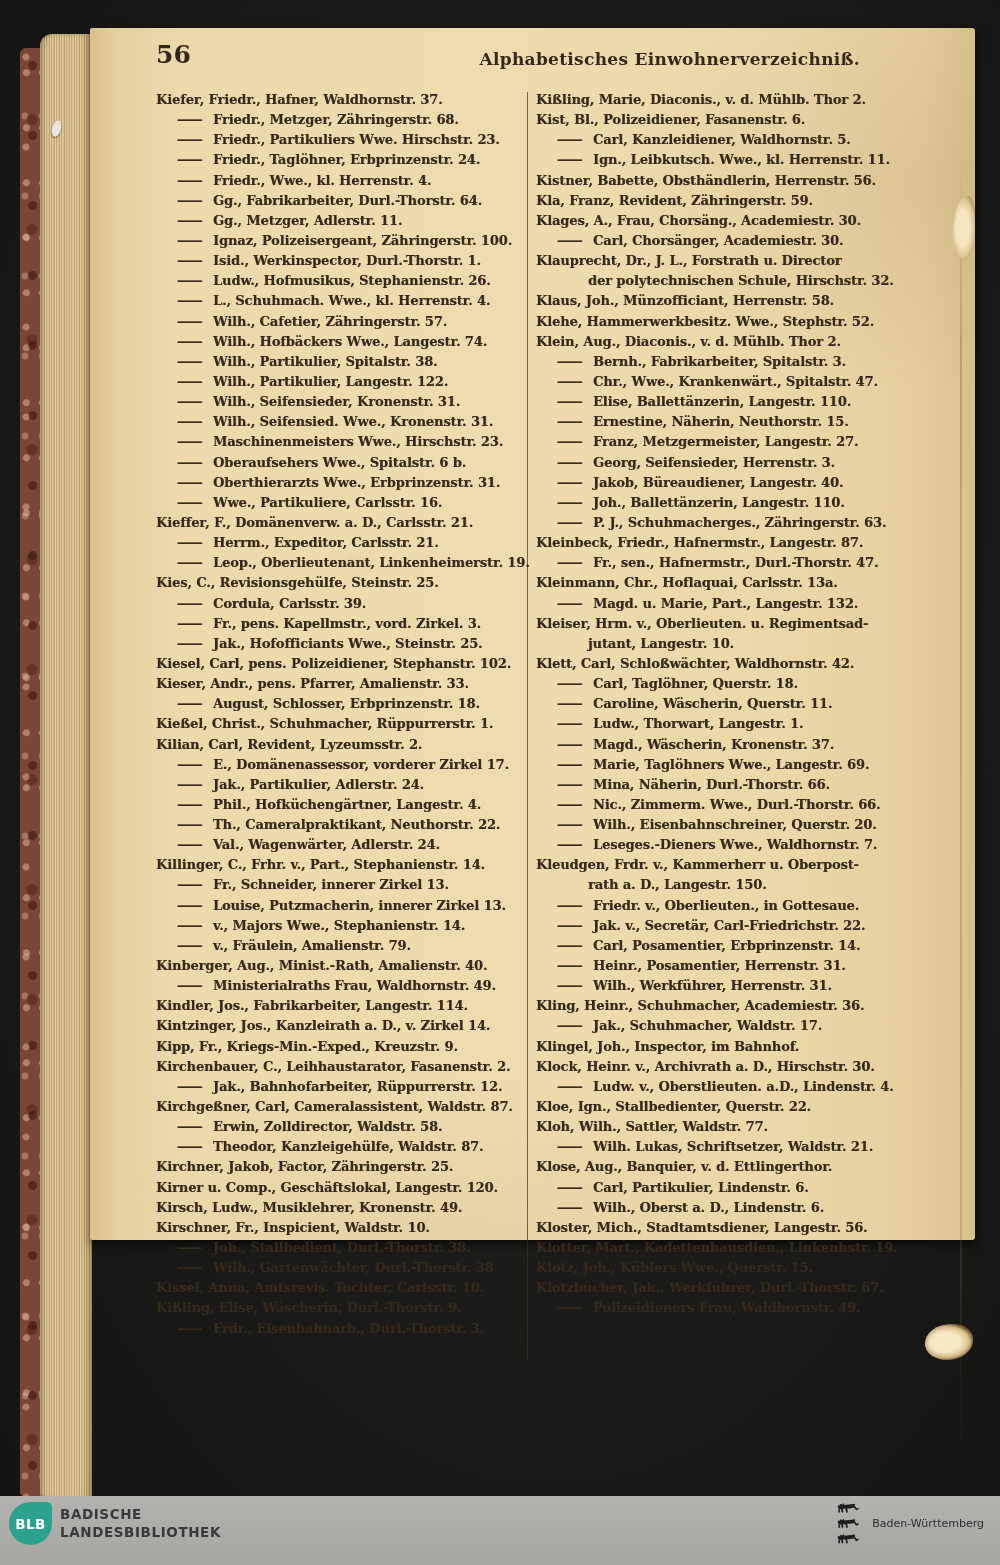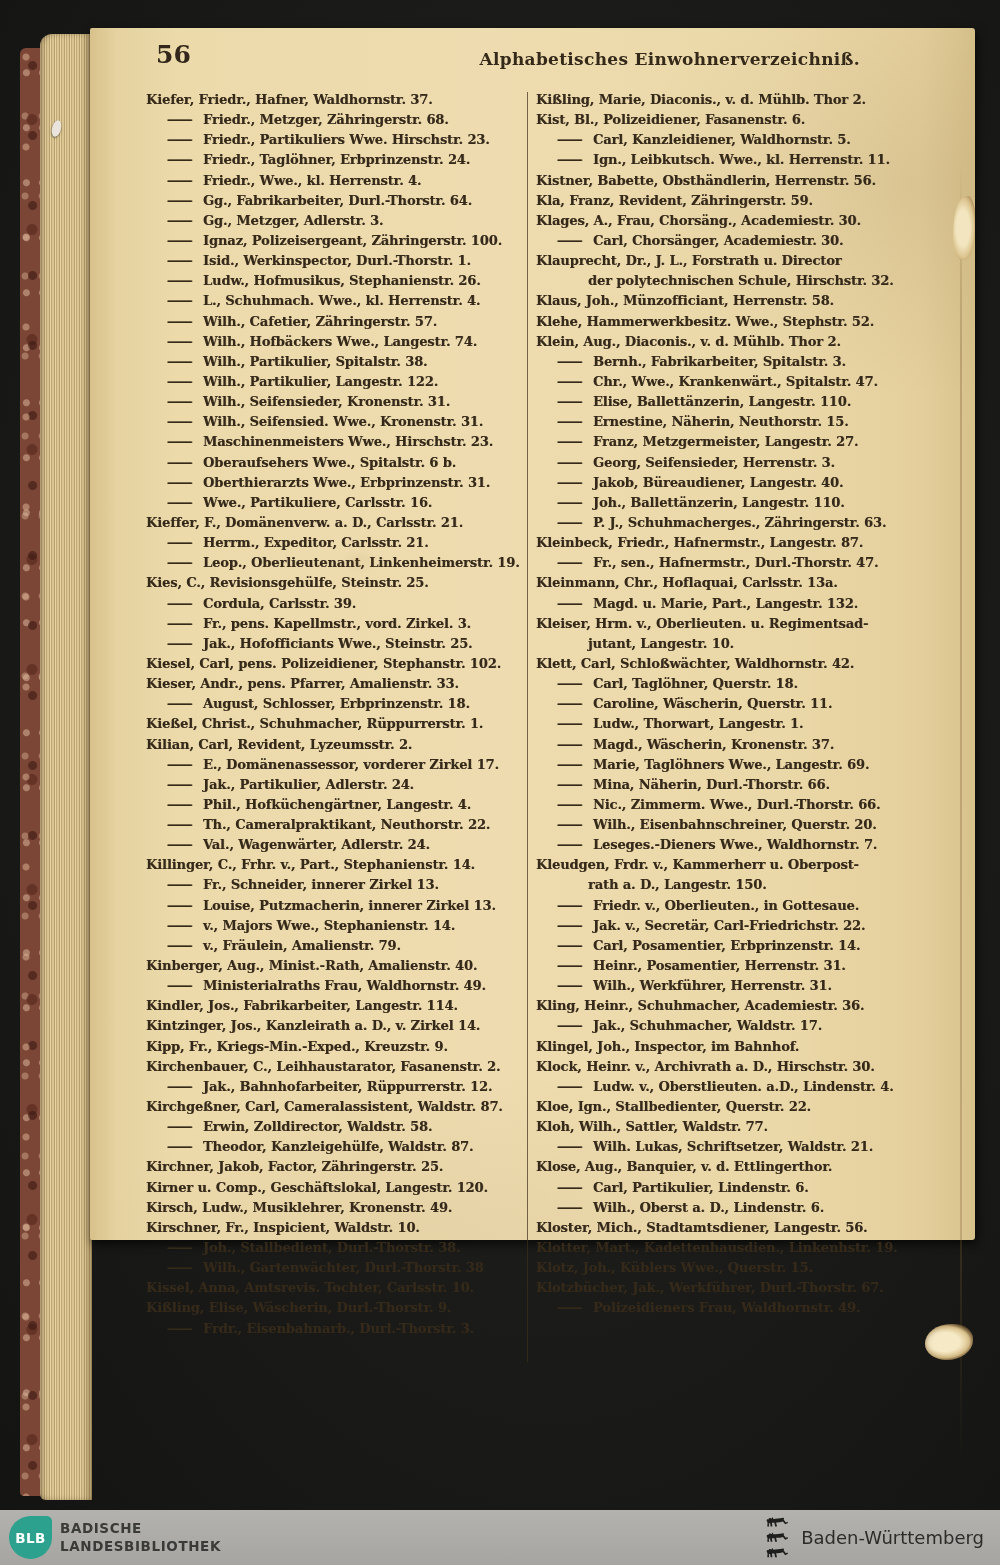--- a/index.html
+++ b/index.html
@@ -31,21 +31,21 @@
       #ead7a7;
     box-shadow:2px 4px 10px rgba(0,0,0,.65);}
 
   .pagenum{position:absolute;left:66px;top:12px;font-size:25px;font-weight:bold;color:#32271a;}
   .header{position:absolute;left:110px;top:21px;width:660px;text-align:right;
           font-size:17px;font-weight:bold;color:#352a1a;letter-spacing:.3px;}
 
   .divider{position:absolute;left:437px;top:64px;height:1270px;width:1px;background:rgba(62,46,26,.7);}
 
   .col{position:absolute;top:62px;}
-  .col.left{left:56px;width:378px;}
+  .col.left{left:66px;width:378px;}
   .col.right{left:446px;width:372px;}
 
   .line{position:relative;height:20.15px;line-height:20.5px;font-size:13px;font-weight:bold;
         color:#35291a;white-space:nowrap;letter-spacing:-.1px;
         text-shadow:.4px 0 0 rgba(53,41,26,.45);}
   .line.d{padding-left:57px;}
   .line.d .dash{position:absolute;left:20px;top:0;transform:scaleX(2.1);transform-origin:left center;}
   .line.c{padding-left:52px;}
 
   
@@ -57,52 +57,52 @@
   .tear-top{position:absolute;right:0;top:168px;width:22px;height:64px;border-radius:60% 30% 50% 40%;
     background:radial-gradient(ellipse at 45% 50%, #f2e5bf 0 40%, #dcc48e 65%, rgba(140,100,55,.4) 80%, transparent 84%);}
   .speck{position:absolute;left:52px;top:120px;width:9px;height:17px;background:#e9e5dc;
     border-radius:50%;transform:rotate(14deg);box-shadow:0 1px 2px rgba(0,0,0,.5);}
   .fox1{position:absolute;left:250px;top:520px;width:40px;height:26px;border-radius:50%;
     background:radial-gradient(ellipse, rgba(170,130,70,.10), transparent 70%);}
   .fox2{position:absolute;left:640px;top:1180px;width:60px;height:30px;border-radius:50%;
     background:radial-gradient(ellipse, rgba(170,130,70,.10), transparent 70%);}
 
   
-  .footer{position:absolute;left:0;bottom:0;width:1000px;height:55px;
+  .footer{position:absolute;left:0;bottom:0;width:1000px;height:69px;
     background:linear-gradient(180deg,#b3b2af,#a6a5a2);
     font-family:"DejaVu Sans", sans-serif;}
   .blb-badge{position:absolute;left:9px;top:6px;width:43px;height:43px;border-radius:50% 12% 50% 50%;
     display:flex;align-items:center;justify-content:center;
     color:#ffffff;font-weight:bold;font-size:13.5px;letter-spacing:.4px;}
   .libname{position:absolute;left:60px;top:9px;font-weight:bold;color:#3a3b38;
     font-size:13.5px;line-height:18px;letter-spacing:.6px;}
   .state{position:absolute;right:16px;top:0;height:55px;display:flex;align-items:center;gap:9px;}
   .lions{width:30px;height:44px;display:block;}
-  .state-label{font-size:18px;color:#2c2c2a;}
+  .state-label{font-size:11px;color:#2c2c2a;}
 </style>
 </head>
 <body>
 
 <div class="scan">
 
   <div class="cover"></div>
   <div class="stack"></div>
 
   <div class="page">
     <div class="pagenum">56</div>
     <div class="header">Alphabetisches Einwohnerverzeichniß.</div>
     <div class="divider"></div>
     <div class="col left">
         <div class="line n">Kiefer, Friedr., Hafner, Waldhornstr. 37.</div>
         <div class="line d"><span class="dash">—</span><span>Friedr., Metzger, Zähringerstr. 68.</span></div>
         <div class="line d"><span class="dash">—</span><span>Friedr., Partikuliers Wwe. Hirschstr. 23.</span></div>
         <div class="line d"><span class="dash">—</span><span>Friedr., Taglöhner, Erbprinzenstr. 24.</span></div>
         <div class="line d"><span class="dash">—</span><span>Friedr., Wwe., kl. Herrenstr. 4.</span></div>
         <div class="line d"><span class="dash">—</span><span>Gg., Fabrikarbeiter, Durl.-Thorstr. 64.</span></div>
-        <div class="line d"><span class="dash">—</span><span>Gg., Metzger, Adlerstr. 3.</span></div>
+        <div class="line d"><span class="dash">—</span><span>Gg., Metzger, Adlerstr. 11.</span></div>
         <div class="line d"><span class="dash">—</span><span>Ignaz, Polizeisergeant, Zähringerstr. 100.</span></div>
         <div class="line d"><span class="dash">—</span><span>Isid., Werkinspector, Durl.-Thorstr. 1.</span></div>
         <div class="line d"><span class="dash">—</span><span>Ludw., Hofmusikus, Stephanienstr. 26.</span></div>
         <div class="line d"><span class="dash">—</span><span>L., Schuhmach. Wwe., kl. Herrenstr. 4.</span></div>
         <div class="line d"><span class="dash">—</span><span>Wilh., Cafetier, Zähringerstr. 57.</span></div>
         <div class="line d"><span class="dash">—</span><span>Wilh., Hofbäckers Wwe., Langestr. 74.</span></div>
         <div class="line d"><span class="dash">—</span><span>Wilh., Partikulier, Spitalstr. 38.</span></div>
         <div class="line d"><span class="dash">—</span><span>Wilh., Partikulier, Langestr. 122.</span></div>
         <div class="line d"><span class="dash">—</span><span>Wilh., Seifensieder, Kronenstr. 31.</span></div>
         <div class="line d"><span class="dash">—</span><span>Wilh., Seifensied. Wwe., Kronenstr. 31.</span></div>

